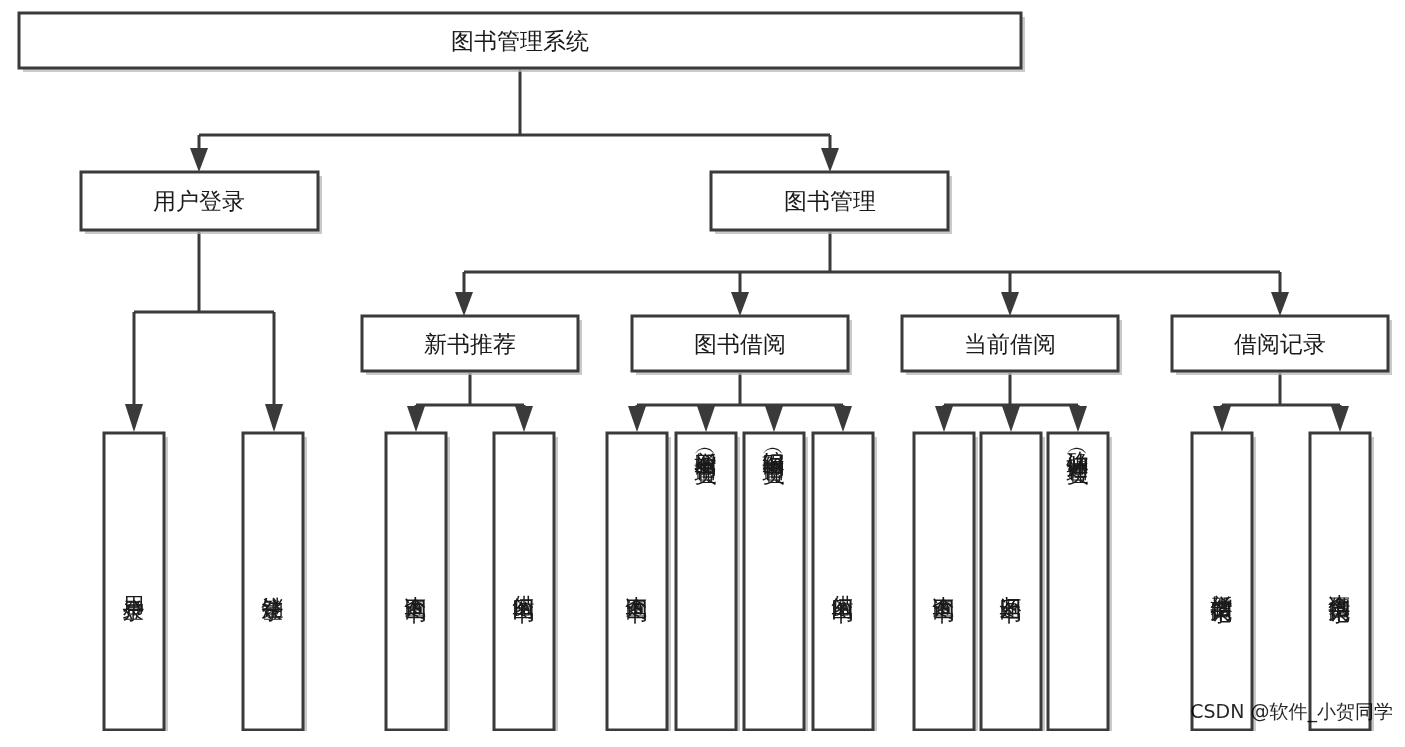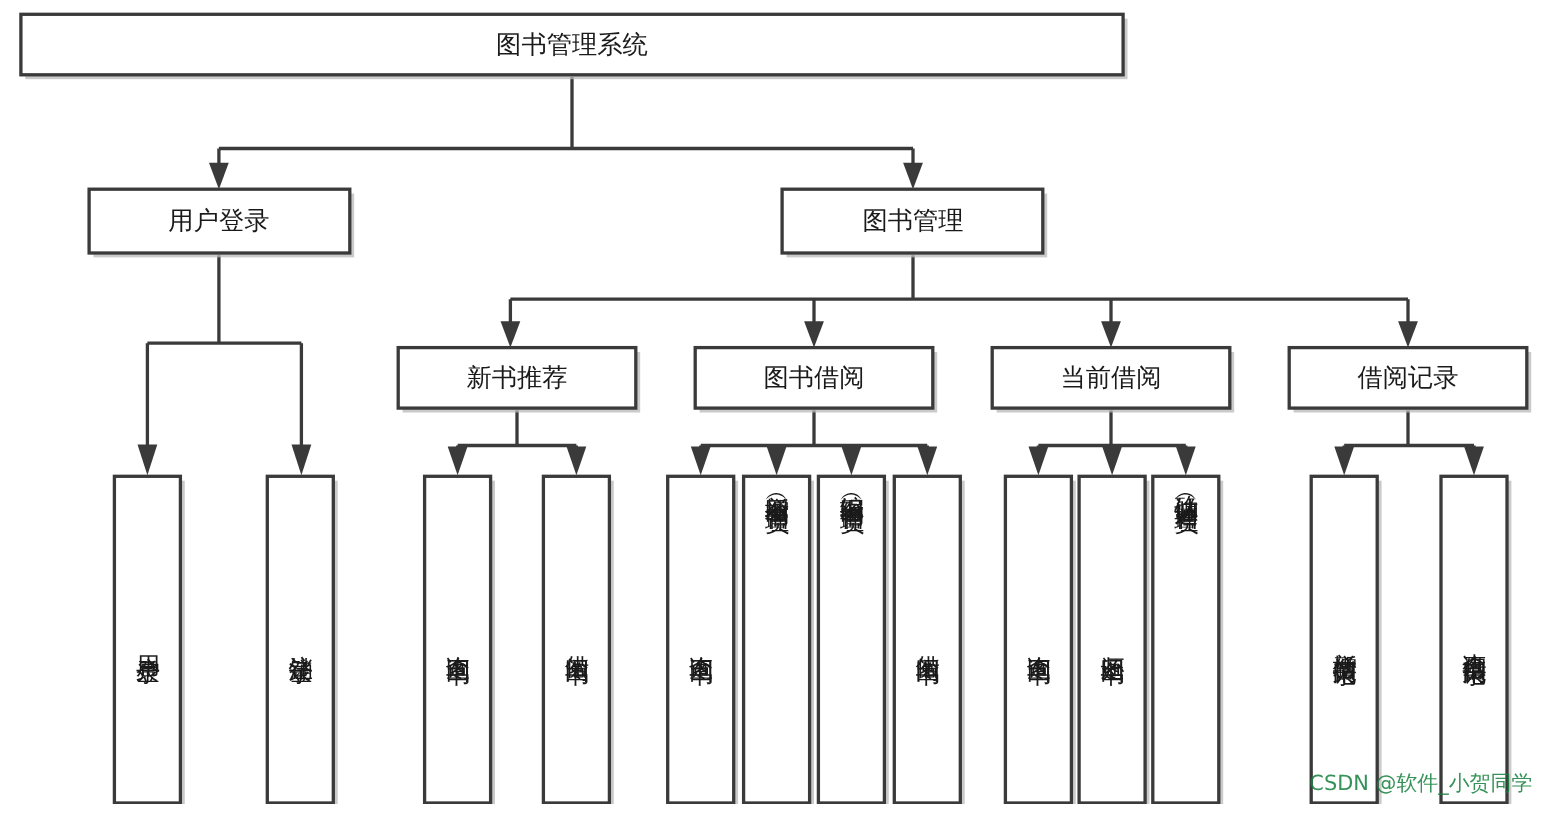--- a/index.html
+++ b/index.html
@@ -67,21 +67,21 @@
     letter-spacing: 2px;
     white-space: nowrap;
     text-align: center;
   }
   .watermark {
     position: absolute;
     right: 12px;
     bottom: 6px;
     font-family: "DejaVu Sans", "Liberation Sans", sans-serif;
     font-size: 19px;
-    color: #15803d;
+    color: #000000;
     opacity: 0.85;
     white-space: nowrap;
     pointer-events: none;
   }
 </style>
 </head>
 <body>
 
 <div id="diagram-root">
 

